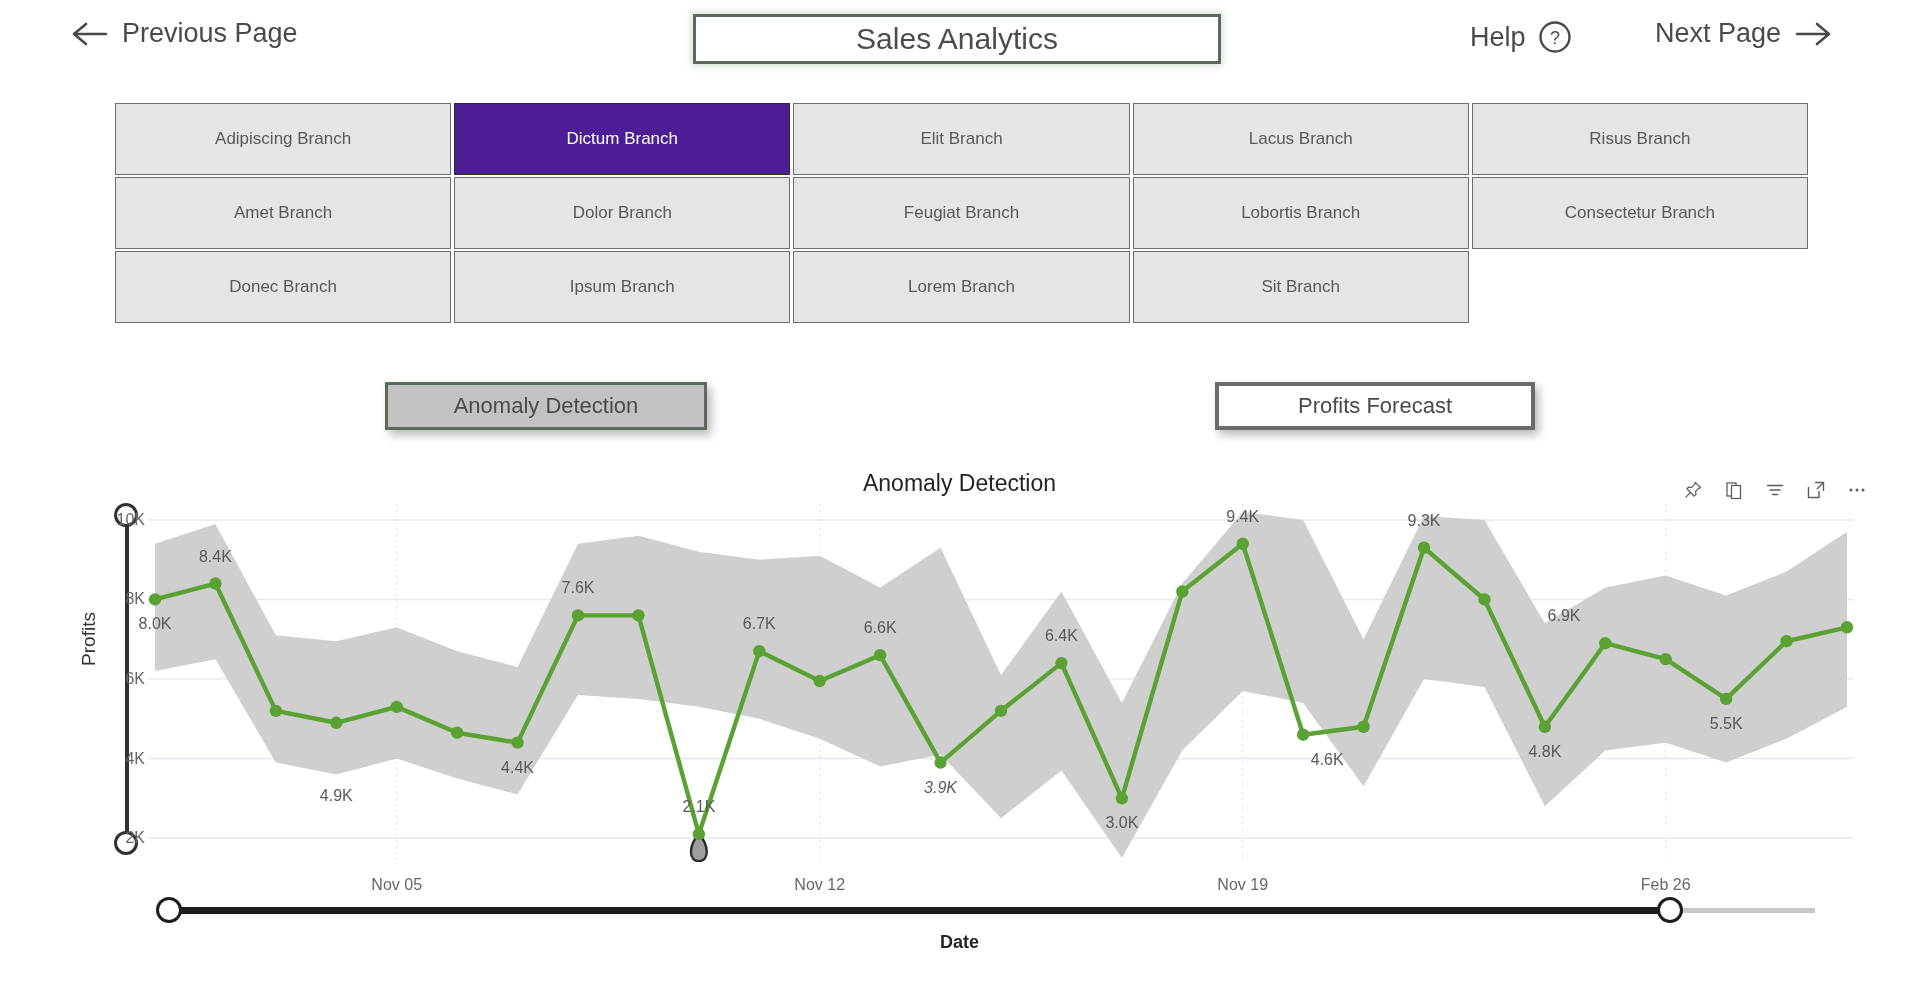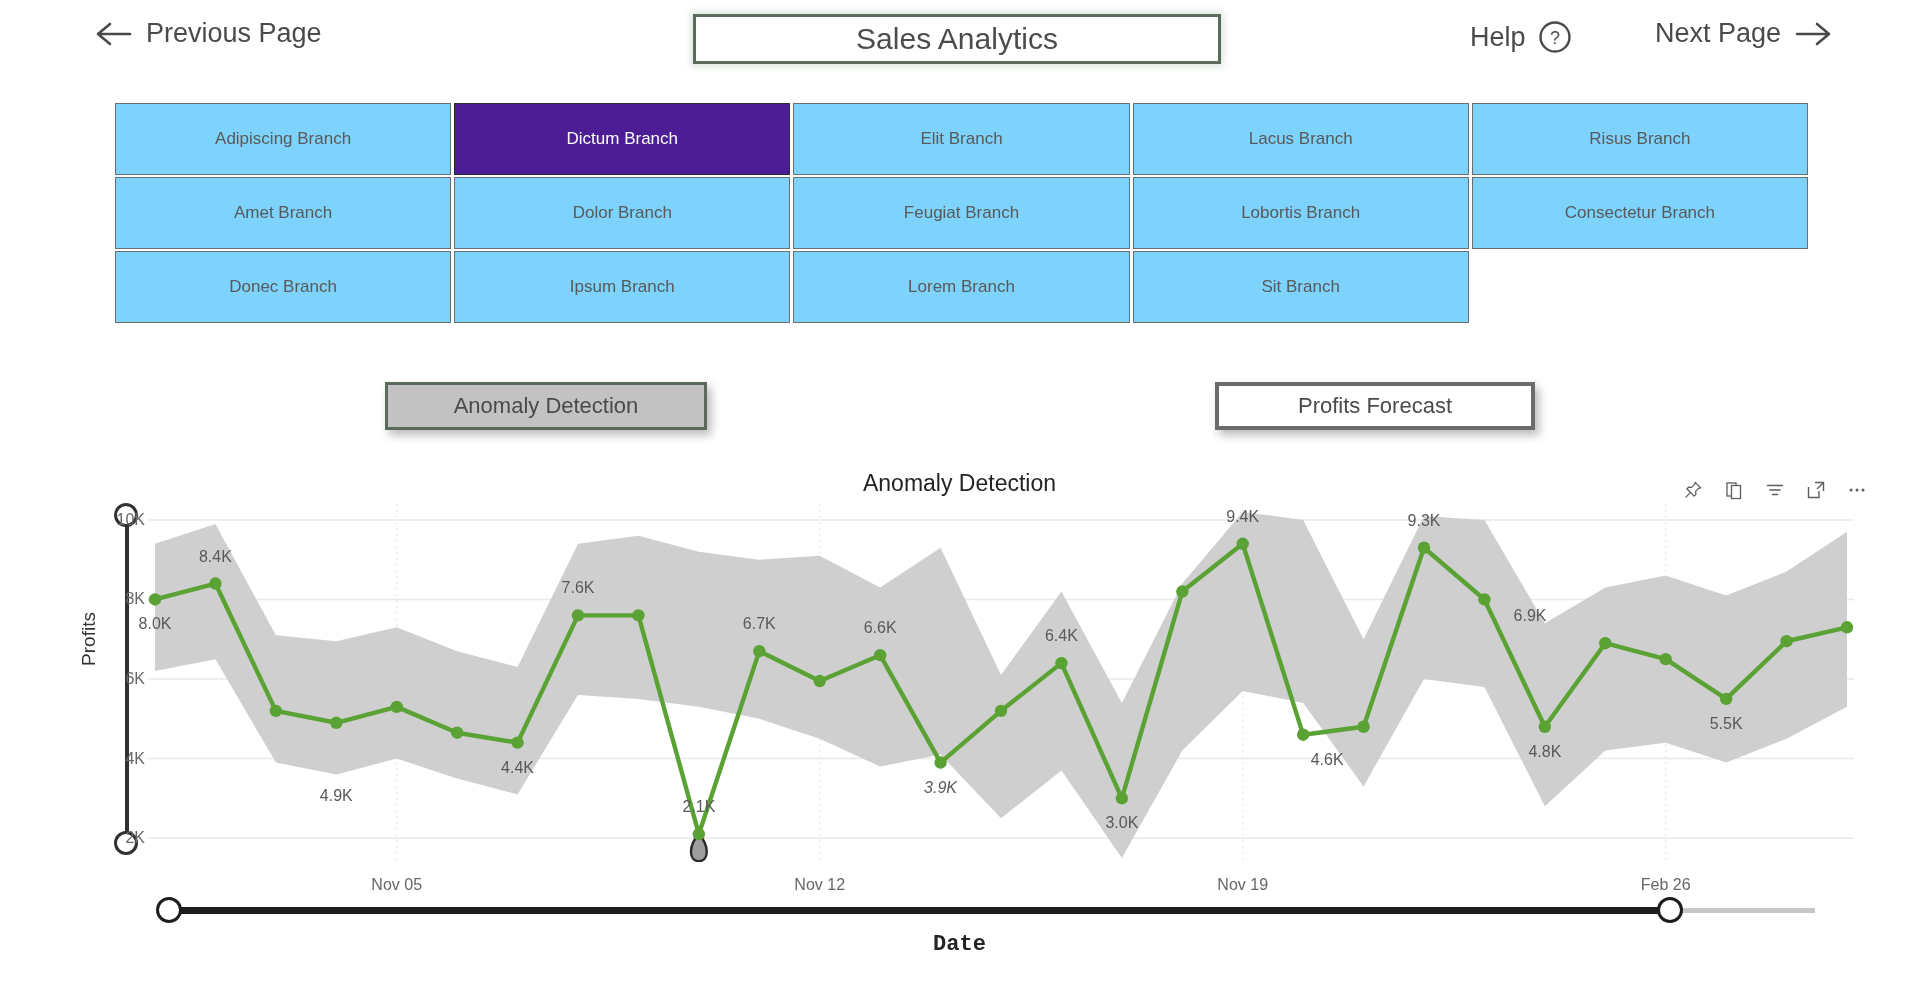--- a/index.html
+++ b/index.html
@@ -9,40 +9,40 @@
     font-family: "Liberation Sans", sans-serif;
     overflow: hidden;
   }
   #app { position: relative; width: 1919px; height: 988px; }
 
   
   .hdr-nav {
     position: absolute; display: flex; align-items: center; gap: 14px;
     color: #4a4a4a; font-size: 27px; cursor: pointer;
   }
-  .hdr-nav.prev { left: 96px; top: 18px; }
+  .hdr-nav.prev { left: 72px; top: 18px; }
   .hdr-nav.help { left: 1470px; top: 20px; gap: 12px; }
   .hdr-nav.next { left: 1655px; top: 18px; }
   .arrow-svg { display: block; }
   .title-box {
     position: absolute; left: 693px; top: 14px; width: 528px; height: 50px;
     border: 3px solid #5b6b5b; background: #fff;
     display: flex; align-items: center; justify-content: center;
     box-shadow: 0 0 7px 2px rgba(120,160,120,.30);
   }
   .title-box span { font-size: 30px; color: #4c4c4c; }
 
   
   .branch-grid {
     position: absolute; left: 115px; top: 103px;
     width: 1693px;
     display: grid; grid-template-columns: repeat(5, 1fr); gap: 2px 3px;
   }
   .branch-btn {
-    height: 72px; border: 1px solid #6e6e6e; background: #7dd3fc;
+    height: 72px; border: 1px solid #6e6e6e; background: #e5e5e5;
     display: flex; align-items: center; justify-content: center;
     font-size: 17px; color: #595959; cursor: pointer; user-select: none;
   }
   .branch-btn.selected { background: #4c1d95; color: #ffffff; border-color: #2b2b2b; }
 
   
   .tab-btn {
     position: absolute; display: flex; align-items: center; justify-content: center;
     font-size: 22px; cursor: pointer; user-select: none;
   }
@@ -92,21 +92,21 @@
   .ytick {
     position: absolute; right: 1709px; width: 60px; text-align: right;
     font-size: 16px; color: #666; transform: translateY(-9px);
   }
   .xtick {
     position: absolute; top: 372px; font-size: 16px; color: #666;
     transform: translateX(-50%); white-space: nowrap;
   }
   .xaxis-title {
     position: absolute; left: 0; top: 472px; width: 1919px; text-align: center;
-    font-size: 22px; color: #252423; font-weight: bold; font-family: Liberation Mono, monospace;
+    font-size: 18px; color: #252423; font-weight: bold;
   }
 
   
   .xslider { position: absolute; left: 160px; top: 438px; width: 1660px; height: 26px; }
   .xslider .track-full {
     position: absolute; left: 10px; top: 10px; width: 1645px; height: 5px; background: #c8c8c8;
   }
   .xslider .track-act {
     position: absolute; left: 10px; top: 9px; width: 1505px; height: 7px; background: #1d1d1d;
   }
@@ -307,21 +307,21 @@
           <div class="dlabel" style="left: 550.857px; top: 294.156px;">2.1K</div>
           <div class="dlabel" style="left: 611.286px; top: 111.178px;">6.7K</div>
           <div class="dlabel" style="left: 732.143px; top: 115.156px;">6.6K</div>
           <div class="dlabel" style="left: 792.571px; top: 274.556px; font-style: italic;">3.9K</div>
           <div class="dlabel" style="left: 913.429px; top: 123.111px;">6.4K</div>
           <div class="dlabel" style="left: 973.857px; top: 310.356px;">3.0K</div>
           <div class="dlabel" style="left: 1094.71px; top: 3.77778px;">9.4K</div>
           <div class="dlabel" style="left: 1155.14px; top: 246.711px; margin-left: 24px;">4.6K</div>
           <div class="dlabel" style="left: 1276px; top: 7.75556px;">9.3K</div>
           <div class="dlabel" style="left: 1396.86px; top: 238.756px;">4.8K</div>
-          <div class="dlabel" style="left: 1382px; top: 103.222px;">6.9K</div>
+          <div class="dlabel" style="left: 1416px; top: 103.222px;">6.9K</div>
           <div class="dlabel" style="left: 1578.14px; top: 210.911px;">5.5K</div>
         </div>
   </div>
 
   <div class="xslider">
     <div class="track-full"></div>
     <div class="track-act"></div>
     <div class="knob left"></div>
     <div class="knob right"></div>
   </div>

